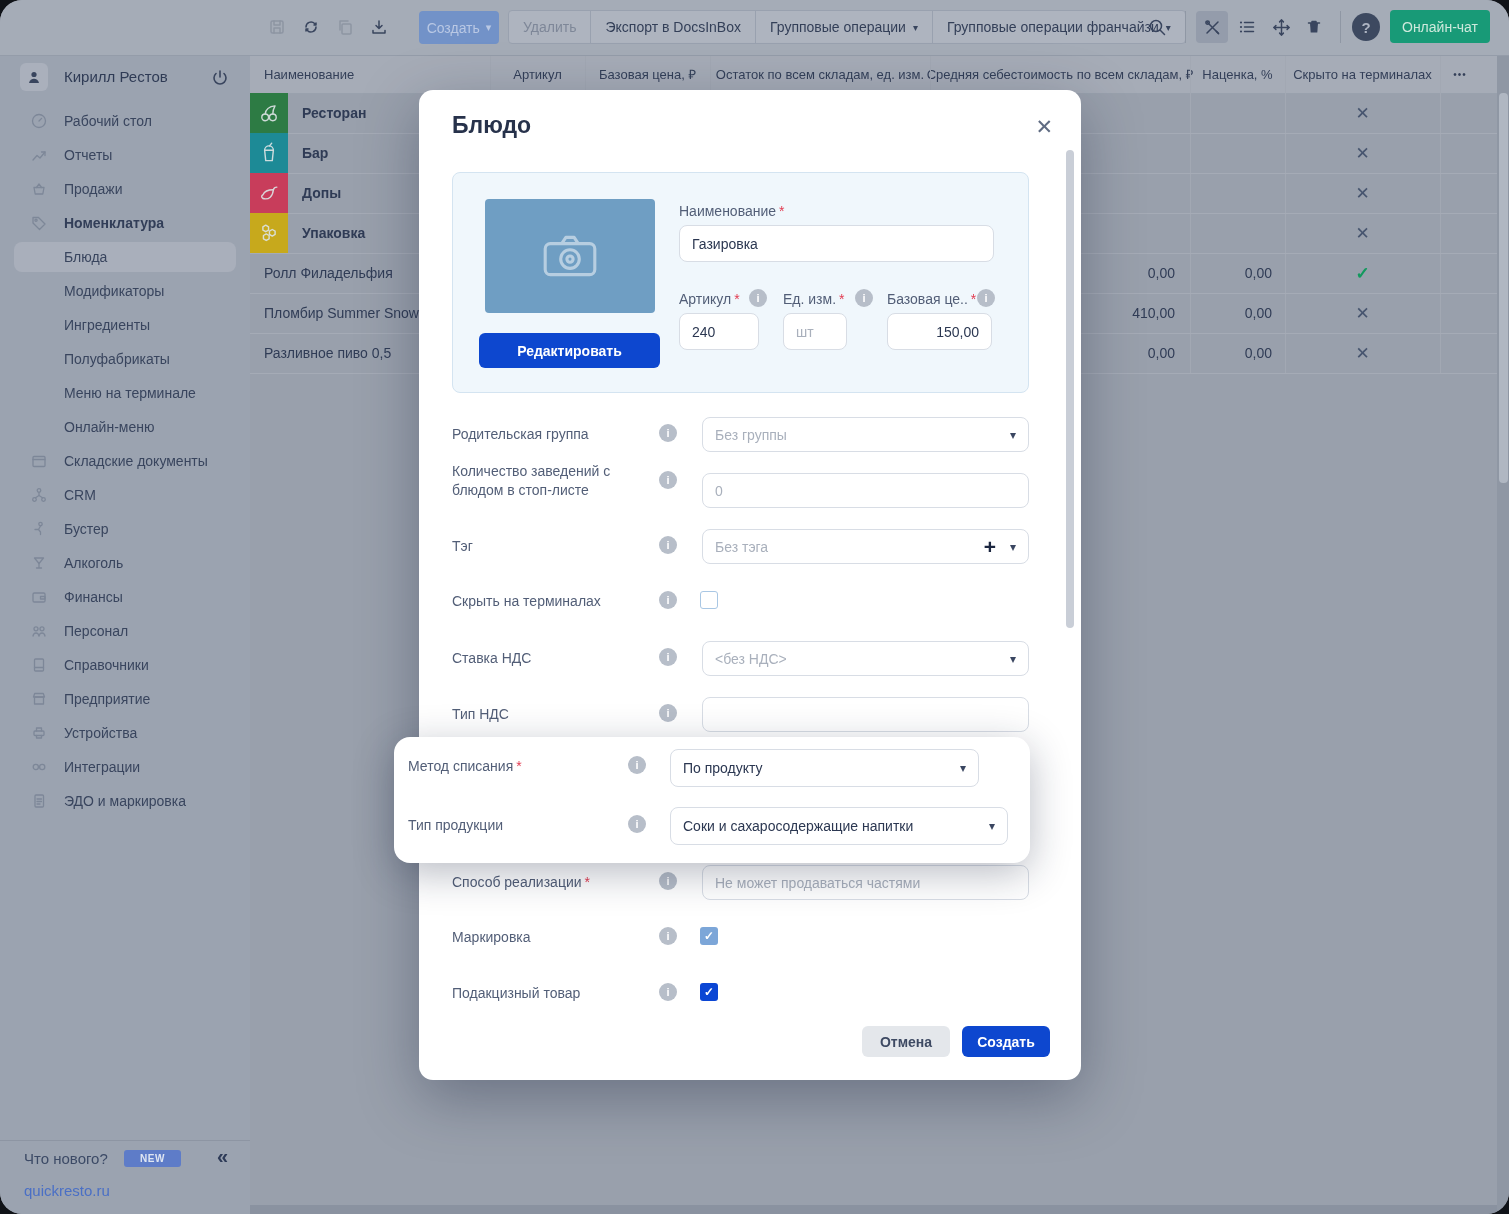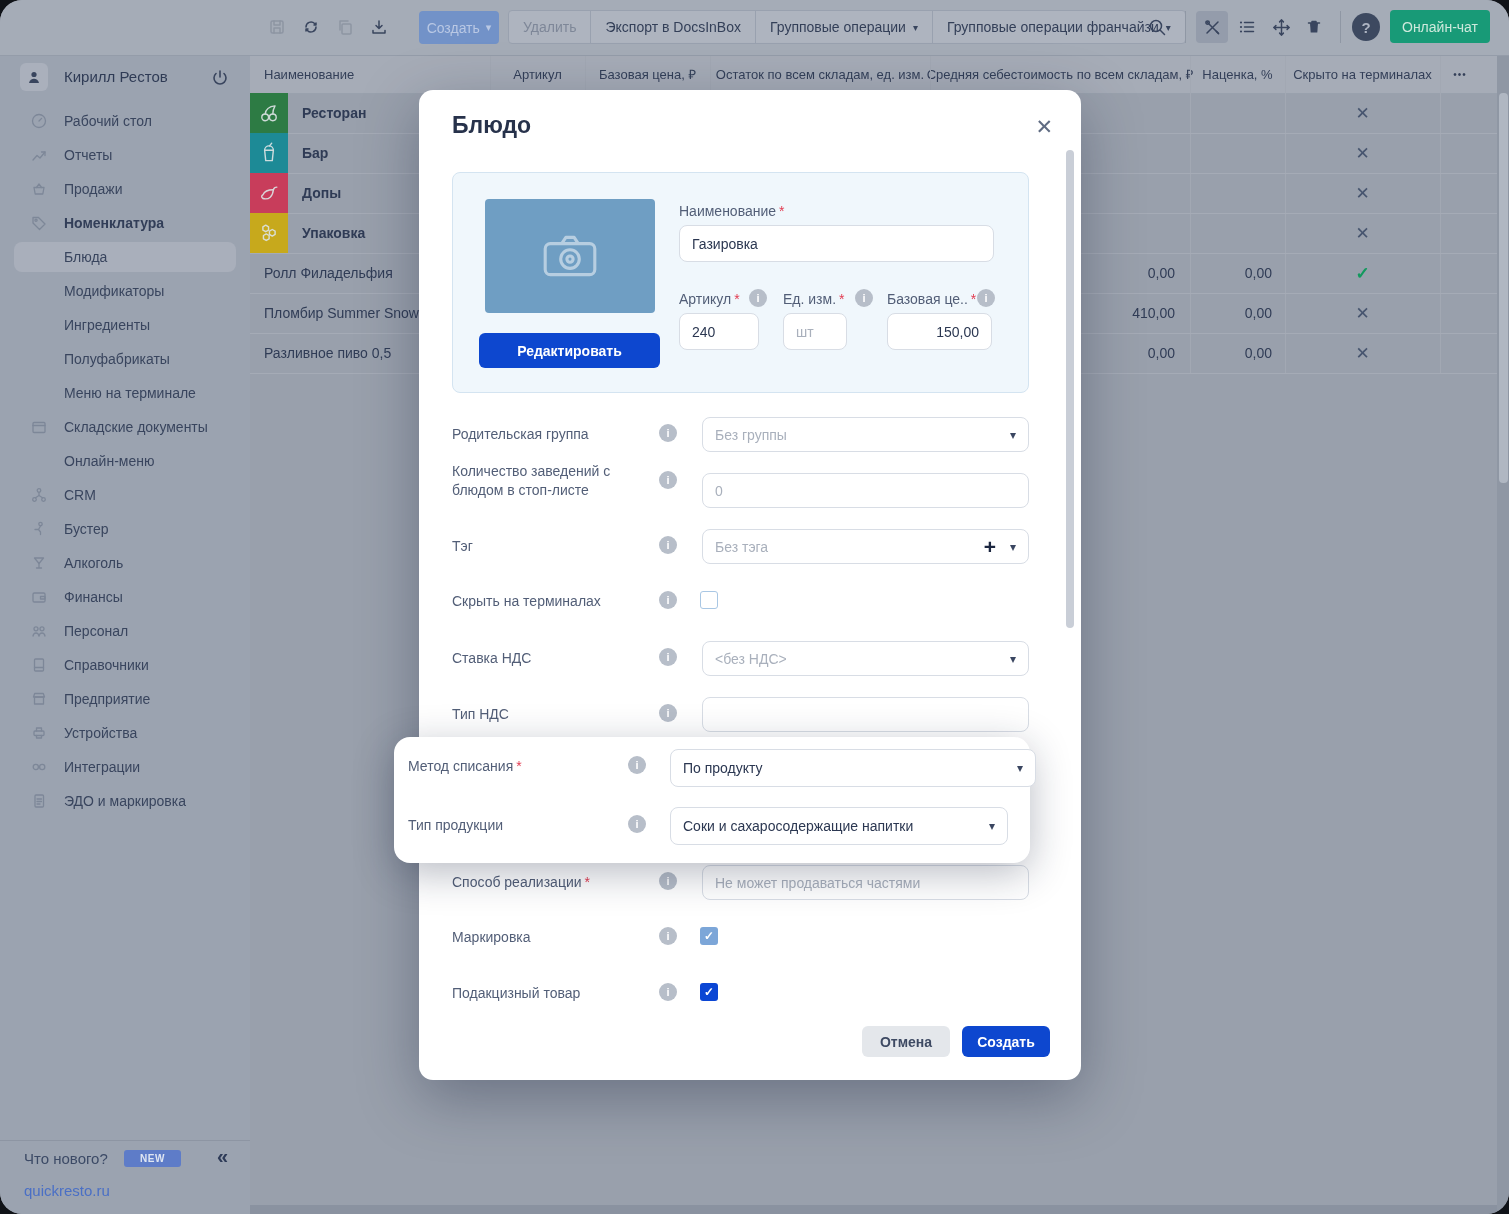--- a/index.html
+++ b/index.html
@@ -252,30 +252,30 @@
       <div class="nav-item">
         <span class="nlabel">Ингредиенты</span>
       </div>
       <div class="nav-item">
         <span class="nlabel">Полуфабрикаты</span>
       </div>
       <div class="nav-item">
         <span class="nlabel">Меню на терминале</span>
       </div>
       <div class="nav-item">
+        <span class="nlabel">Онлайн-меню</span>
+      </div>
+      <div class="nav-item">
         <span class="nicon">
             <svg width="18" height="18" viewBox="0 0 18 18">
               <rect x="3" y="4.5" width="12" height="10" rx="1"></rect>
               <path d="M3 7.5h12"></path>
             </svg>
           </span>
         <span class="nlabel">Складские документы</span>
-      </div>
-      <div class="nav-item">
-        <span class="nlabel">Онлайн-меню</span>
       </div>
       <div class="nav-item">
         <span class="nicon">
             <svg width="18" height="18" viewBox="0 0 18 18">
               <circle cx="9" cy="4.5" r="1.8"></circle>
               <circle cx="4.5" cy="13.5" r="1.8"></circle>
               <circle cx="13.5" cy="13.5" r="1.8"></circle>
               <path d="M9 6.5v3M9 9.5l-3.5 2.3M9 9.5l3.5 2.3"></path>
             </svg>
           </span>
@@ -553,21 +553,21 @@
     <div class="info" style="left:240px;top:893px">i</div>
     <div class="cb full" style="left:281px;top:893px"></div>
 
     <div class="mbtn btn-cancel">Отмена</div>
     <div class="mbtn btn-create">Создать</div>
   </section>
 
   <div class="popover">
     <div class="lbl" style="left:14px;top:21px"><span>Метод списания</span><span class="req">*</span></div>
     <div class="info" style="left:234px;top:19px">i</div>
-    <div class="fld" style="left:276px;top:12px;width:366px;height:38px">
+    <div class="fld" style="left:276px;top:12px;width:309px;height:38px">
         <span>По продукту</span>
         <span class="car">▾</span>
       </div>
 
     <div class="lbl" style="left:14px;top:80px">Тип продукции</div>
     <div class="info" style="left:234px;top:78px">i</div>
     <div class="fld" style="left:276px;top:70px;width:338px;height:38px">
         <span>Соки и сахаросодержащие напитки</span>
         <span class="car">▾</span>
       </div>

